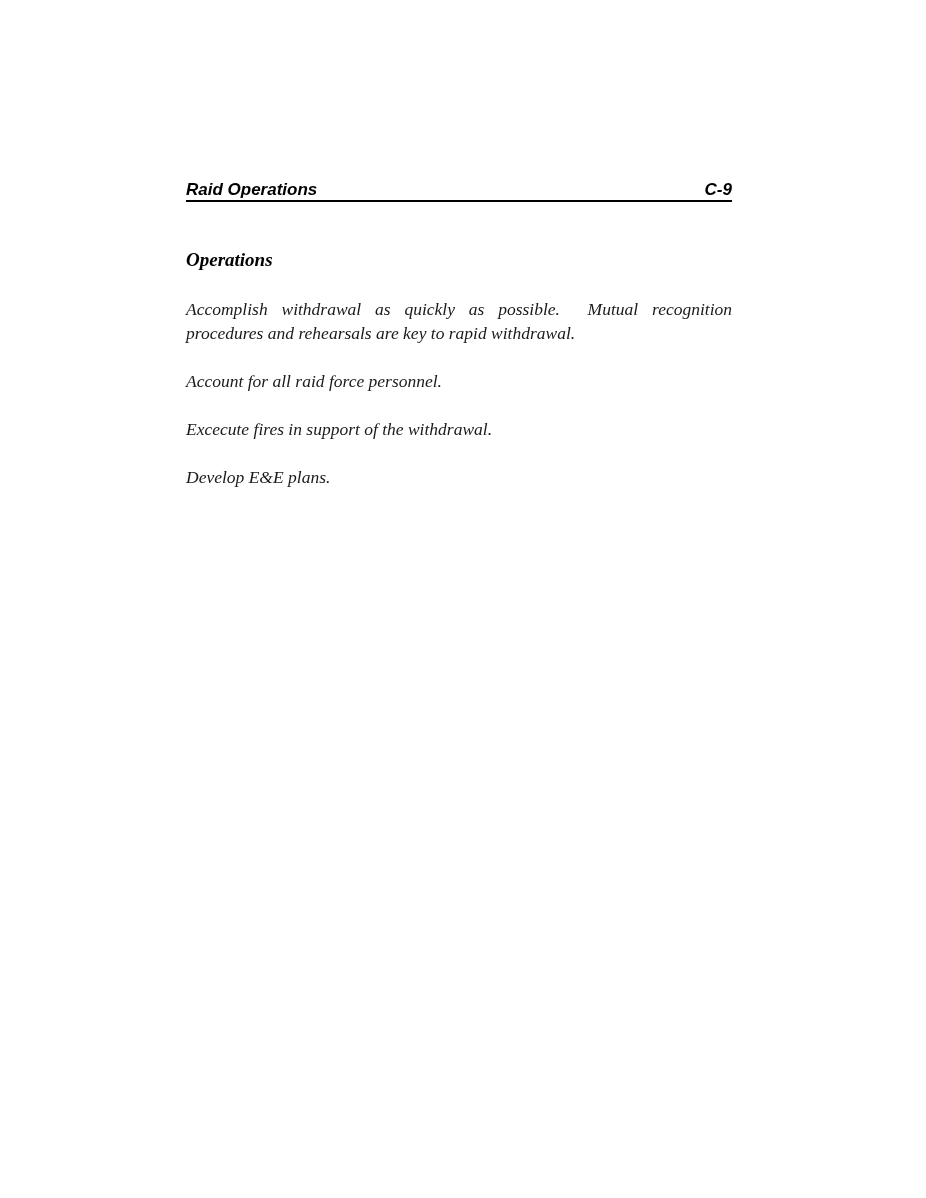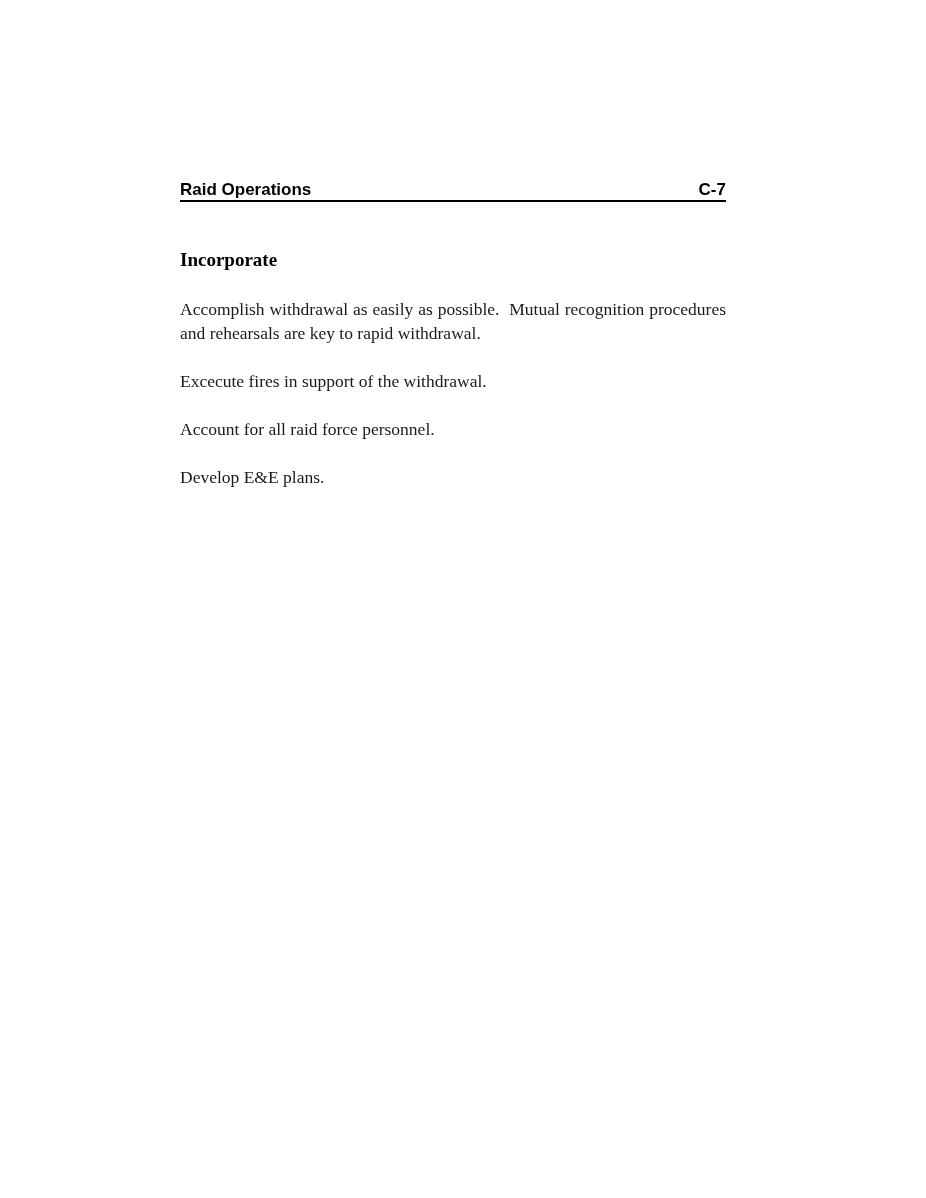--- a/index.html
+++ b/index.html
@@ -11,23 +11,24 @@
     position: relative;
     width: 926px;
     height: 1198px;
     background: #ffffff;
     overflow: hidden;
     font-family: "Liberation Serif", serif;
     color: #1a1a1a;
   }
   .content {
     position: absolute;
-    left: 180px;
+    left: 186px;
     top: 180px;
     width: 546px;
+    font-style: italic;
   }
   .running-header {
     display: flex;
     justify-content: space-between;
     align-items: baseline;
     font-family: "Liberation Sans", sans-serif;
     font-weight: bold;
     font-size: 17px;
     line-height: 19px;
     color: #000000;
@@ -56,28 +57,28 @@
   }
 </style>
 </head>
 <body>
 
 <div class="page">
   <div class="content">
 
     <div class="running-header">
       <span>Raid Operations</span>
-      <span>C-7</span>
+      <span>C-9</span>
     </div>
 
-    <div class="section-heading">Incorporate</div>
+    <div class="section-heading">Operations</div>
 
-    <p class="para">Accomplish withdrawal as easily as possible.  Mutual recognition procedures and rehearsals are key to rapid withdrawal.</p>
+    <p class="para">Accomplish withdrawal as quickly as possible.  Mutual recognition procedures and rehearsals are key to rapid withdrawal.</p>
 
 
+    <p class="para">Account for all raid force personnel.</p>
+
     <p class="para">Excecute fires in support of the withdrawal.</p>
-
-    <p class="para">Account for all raid force personnel.</p>
 
     <p class="para">Develop E&amp;E plans.</p>
 
   </div>
 </div>
 
 </body></html>

